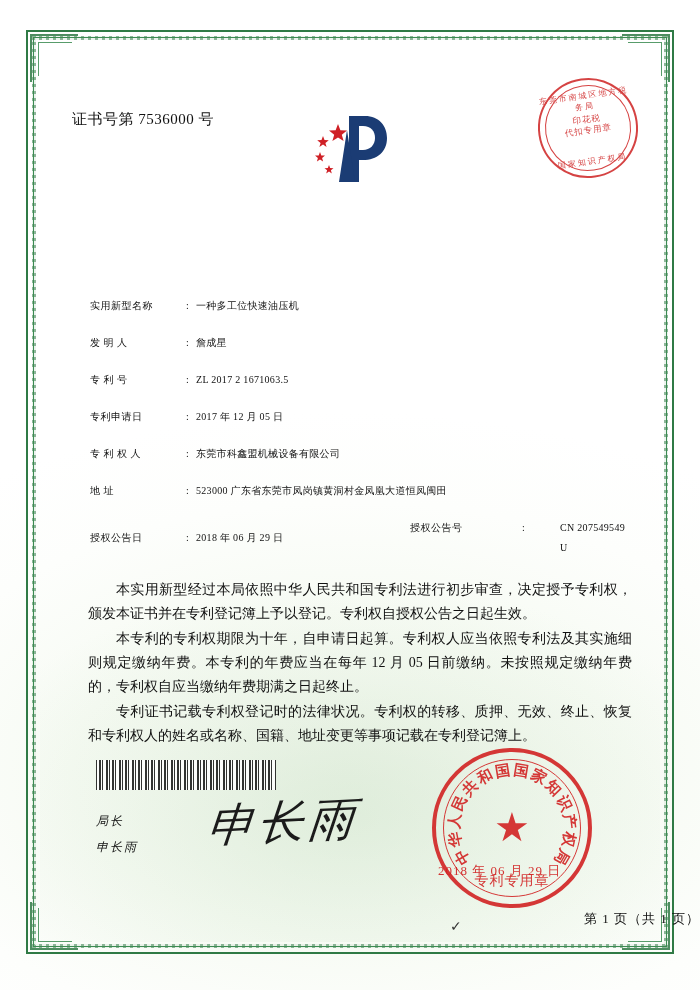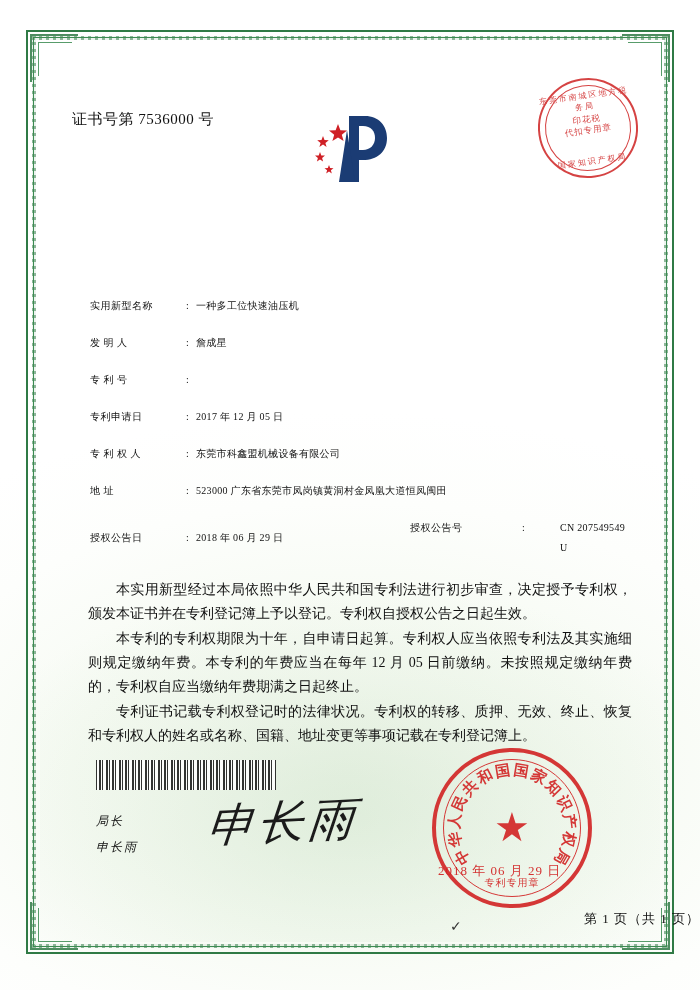--- a/index.html
+++ b/index.html
@@ -284,21 +284,21 @@
     font-size: 15px;
     line-height: 18px;
     text-align: center;
     font-weight: bold;
     font-family: "Liberation Serif", serif;
   }
   .seal-bottom-text {
     position: absolute;
     left: 0; right: 0; bottom: 14px;
     text-align: center;
-    font-size: 10px;
+    font-size: 14px;
     letter-spacing: 1px;
   }
   .seal-date {
     position: absolute;
     left: 438px; top: 862px;
     font-size: 13px;
     color: #d22323;
     letter-spacing: 1px;
     opacity: 0.92;
     white-space: nowrap;
@@ -370,20 +370,21 @@
 
     <div class="field-row">
       <div class="field-label">发 明 人</div>
       <div class="field-colon">:</div>
       <div class="field-value">詹成星</div>
     </div>
 
     <div class="field-row">
       <div class="field-label">专 利 号</div>
       <div class="field-colon">:</div>
+      <div class="field-value">ZL 2017 2 1671063.5</div>
     </div>
 
     <div class="field-row">
       <div class="field-label">专利申请日</div>
       <div class="field-colon">:</div>
       <div class="field-value">2017 年 12 月 05 日</div>
     </div>
 
     <div class="field-row">
       <div class="field-label">专 利 权 人</div>

